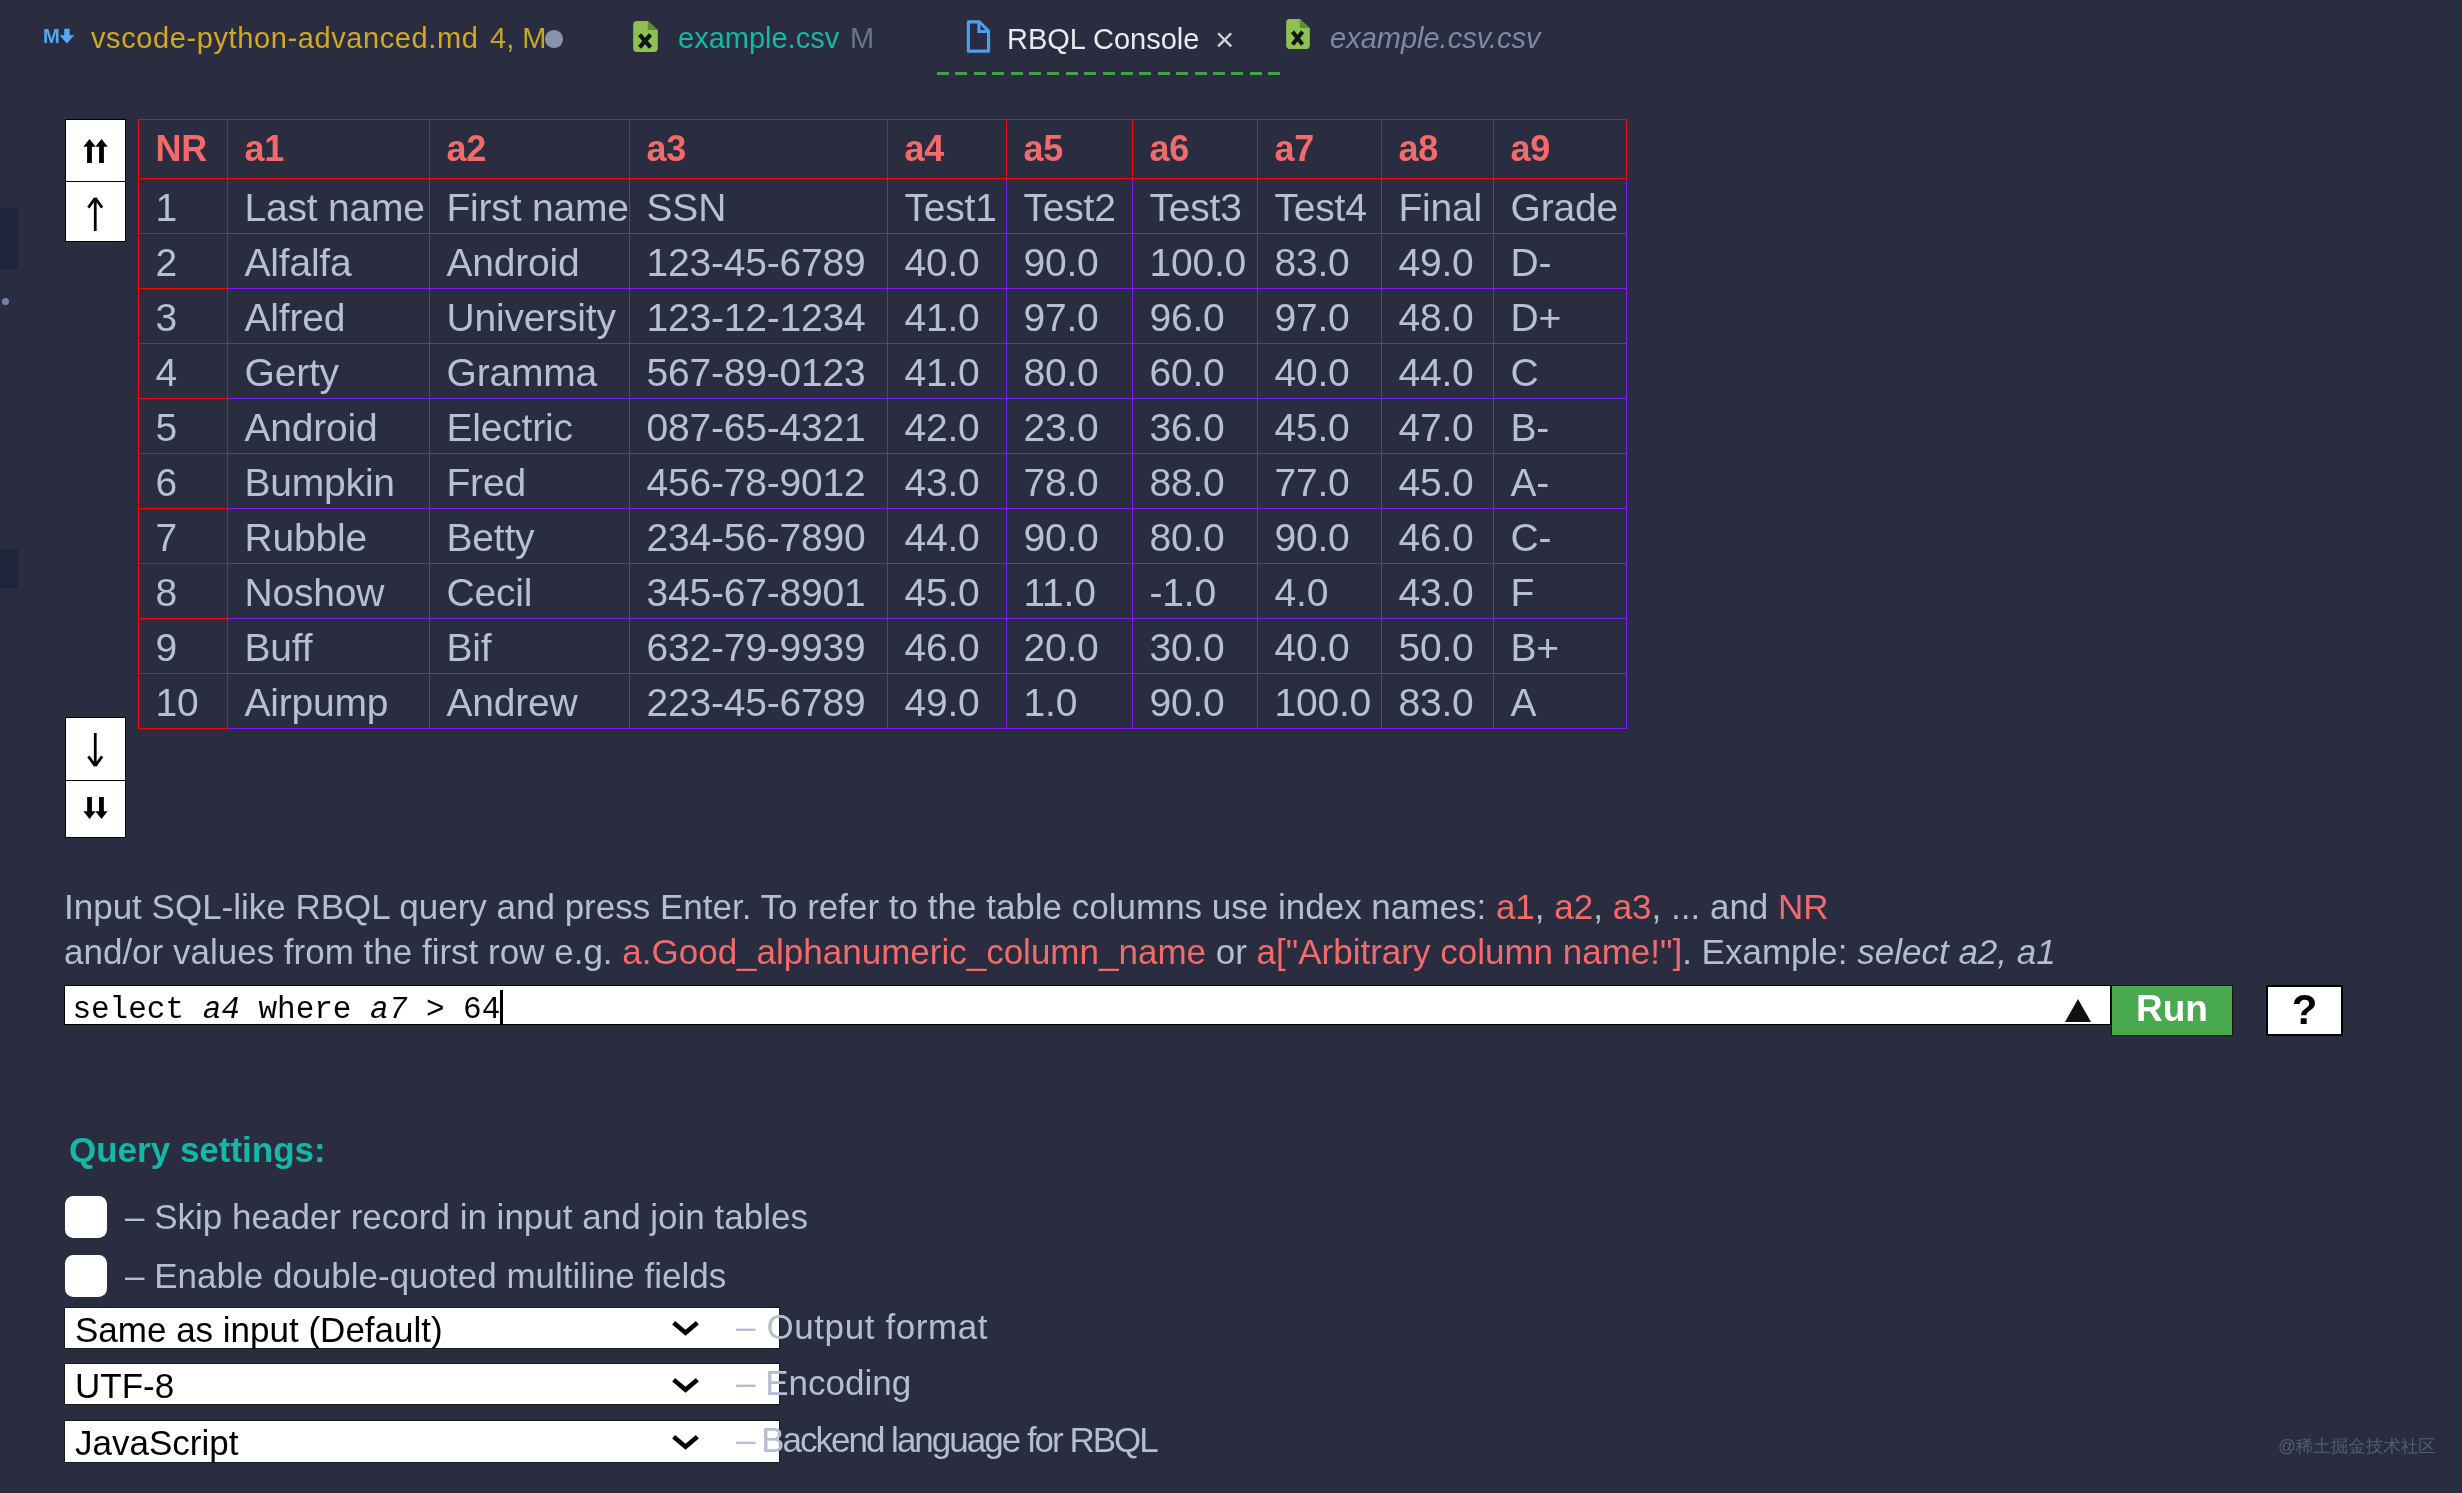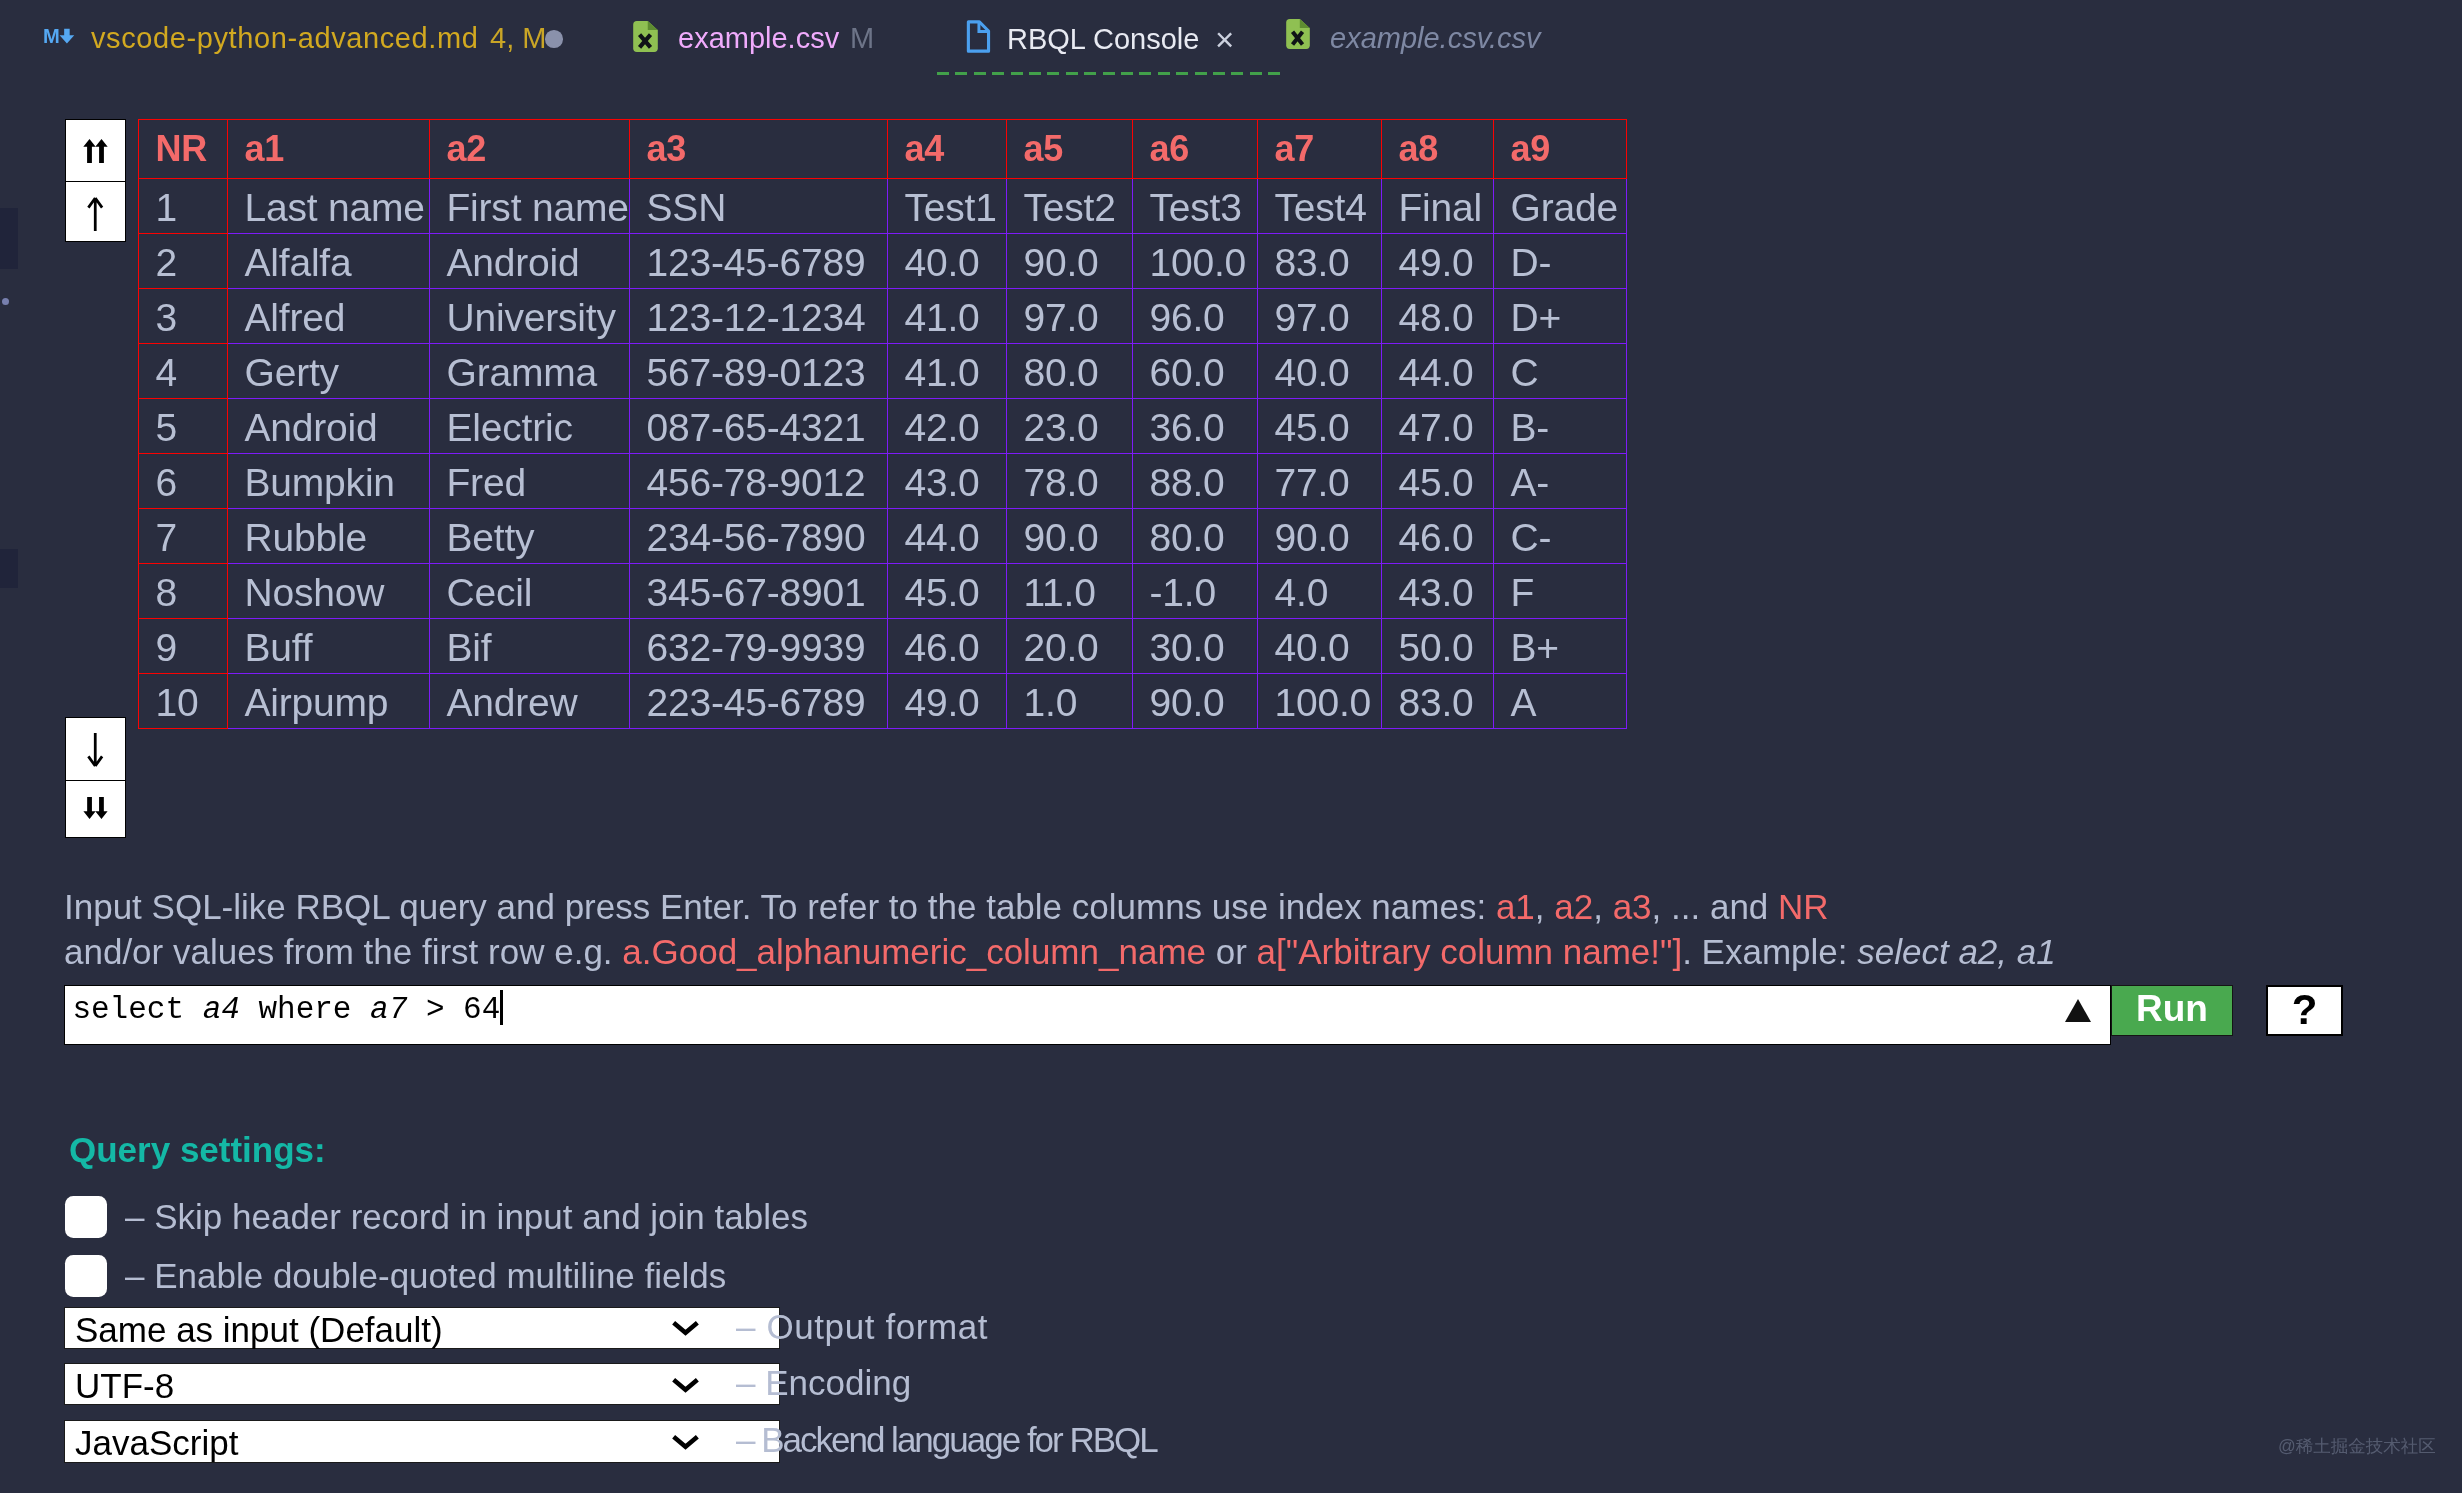--- a/index.html
+++ b/index.html
@@ -1,33 +1,33 @@
 <!DOCTYPE html>
 <html style="font-size:14.7px"><head><meta charset="utf-8"><style>
 *{margin:0;padding:0;box-sizing:border-box}
 html,body{width:2462px;height:1494px}
 body{background:#292d3f;font-family:"Liberation Sans",sans-serif;position:relative;overflow:hidden}
 .abs{position:absolute}
 
 .tab-gold{color:#d2a920;font-size:29px;letter-spacing:0px}
-.tab-dim{color:#f0abfc;font-size:29px}
+.tab-dim{color:#14b8a6;font-size:29px}
 .tab-white{color:#e8eaf2;font-size:29px}
 
 table.grid{border-collapse:collapse;table-layout:fixed;font-size:39px;letter-spacing:-0.2px;color:#b7bfd3;position:absolute;left:138px;top:119px;width:1489px}
 .grid td,.grid th{border:1.8px solid #7e1bf8;padding:0 0 0 16.5px;text-align:left;white-space:nowrap;overflow:hidden}
 .grid th{border-color:#fa0202;color:#f36a6a;font-weight:bold;height:59px;font-size:36px}
 .grid td{height:55px;padding-top:3.7px}
 .grid td.nr{border-color:#fa0202}
 
 .sqbtn{position:absolute;width:61px;background:#fff;border:1.8px solid #000;color:#000;text-align:center}
 
 .para{position:absolute;left:64px;top:884px;font-size:35px;line-height:45px;color:#b5bdd2;white-space:nowrap}
 .red{color:#f36a6a}
 
-.qinput{position:absolute;left:64px;top:985px;width:2047px;height:60px;background:#fff;border:1.8px solid #000;font-family:"Liberation Mono",monospace;font-size:31px;color:#000;line-height:48px;padding-left:7.4px}
+.qinput{position:absolute;left:64px;top:985px;width:2047px;height:40px;background:#fff;border:1.8px solid #000;font-family:"Liberation Mono",monospace;font-size:31px;color:#000;line-height:48px;padding-left:7.4px}
 .runbtn{position:absolute;left:2111px;top:985px;width:122px;height:51px;background:#49a94f;border:1.8px solid #151515;color:#fff;font-weight:bold;font-size:37px;text-align:center;line-height:46px}
 .qbtn{position:absolute;left:2266px;top:985px;width:77px;height:51px;background:#fff;border:2.8px solid #000;color:#000;font-weight:bold;font-size:42px;text-align:center;line-height:45px}
 .tri{position:absolute;left:2065px;top:999px;width:0;height:0;border-left:13.8px solid transparent;border-right:13.8px solid transparent;border-bottom:23px solid #111}
 .cursor{display:inline-block;width:2.8px;height:35px;background:#000;vertical-align:-7.4px}
 
 .h3{position:absolute;left:69px;top:1130px;font-size:35px;font-weight:bold;color:#14b8a6}
 .cbox{position:absolute;left:65px;width:42px;height:42px;background:#fff;border-radius:8.3px}
 .clabel{position:absolute;left:125px;font-size:35px;color:#b5bdd2;line-height:44px;white-space:nowrap}
 .sel{position:absolute;left:64px;width:716px;height:42px;background:#fff;border:1.8px solid #1a1a1a;font-size:35px;color:#000;line-height:44px;padding-left:10px;white-space:nowrap}
 .slabel{position:absolute;left:736px;font-size:35px;color:#b5bdd2;line-height:40px;white-space:nowrap}

